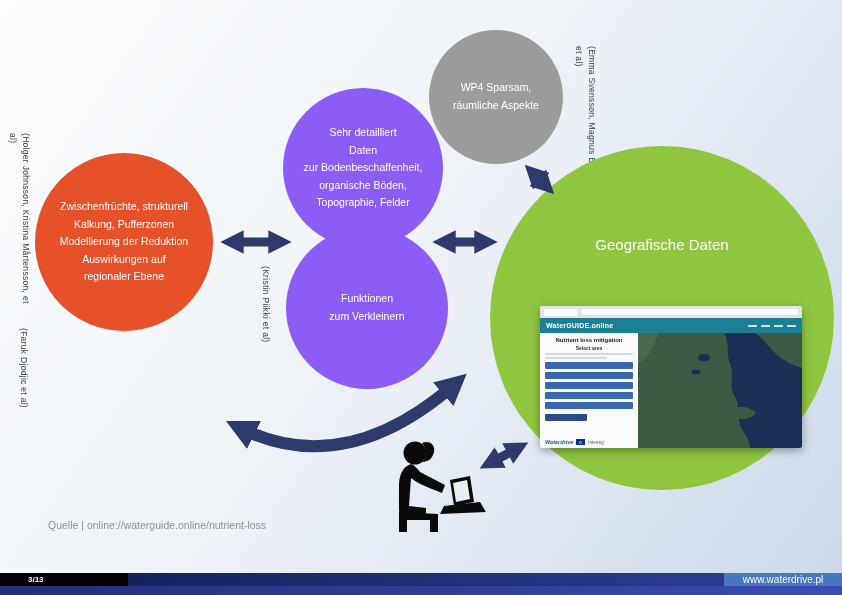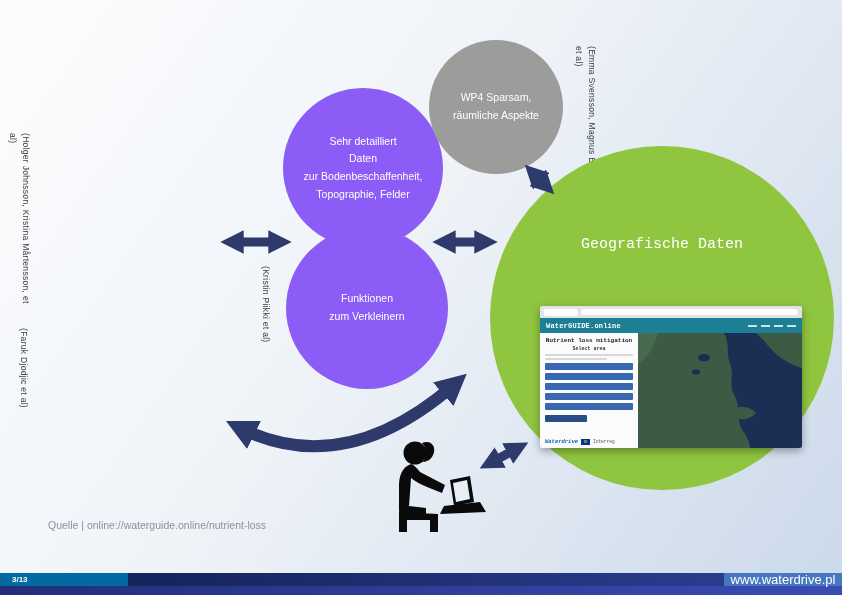--- a/index.html
+++ b/index.html
@@ -52,63 +52,73 @@
   .b-map svg { position:absolute; inset:0; width:100%; height:100%; }
 
   .arrows { position:absolute; inset:0; width:842px; height:595px; overflow:visible; pointer-events:none; }
 
   .person { position:absolute; left:386px; top:436px; }
 
   .source { position:absolute; left:48px; top:519px; font-size:10.5px; color:#8b919b; }
 
   .footer { position:absolute; left:0; right:0; bottom:0; }
   .f-top { display:flex; height:13px; }
-  .f-page { width:128px; background:#0369a1; color:#fff; font-size:8px; font-weight:bold;
-            display:flex; align-items:center; padding-left:12px; }
+  .f-page { width:128px; background:#000000; color:#fff; font-size:8px; font-weight:bold;
+            display:flex; align-items:center; padding-left:28px; }
   .f-grad { flex:1; background:linear-gradient(90deg,#16225a,#2b3c8f); }
-  .f-site { width:118px; background:#4677bf; color:#fff; font-size:13px;
+  .f-site { width:118px; background:#4677bf; color:#fff; font-size:10px;
             display:flex; align-items:center; justify-content:center; }
   .f-bottom { height:9px; background:linear-gradient(90deg,#222e7a,#3a4cb4); }
 </style>
 </head>
 <body>
 
 <div class="stage">
 
   <div class="vtext" style="left:2px; top:133px; height:172px; width:30px;">(Holger Johnsson, Kristina Mårtensson, et al)</div>
   <div class="vtext" style="left:14px; top:328px; height:124px; width:16px;">(Faruk Djodjic et al)</div>
   <div class="vtext" style="left:256px; top:266px; height:112px; width:16px;">(Kristin Piikki et al)</div>
   <div class="vtext" style="left:568px; top:46px; height:142px; width:30px;">(Emma Svensson, Magnus Bång et al)</div>
 
+  <div class="circle orange" style="left:35px; top:153px; width:178px; height:178px;">
+    <div>
+        <div class="tl">Zwischenfrüchte, strukturell</div>
+        <div class="tl">Kalkung, Pufferzonen</div>
+        <div class="tl">Modellierung der Reduktion</div>
+        <div class="tl">Auswirkungen auf</div>
+        <div class="tl">regionaler Ebene</div>
+      </div>
+  </div>
 
 
   <div class="circle blue" style="left:283px; top:88px; width:160px; height:160px;">
     <div>
         <div class="tl">Sehr detailliert</div>
         <div class="tl">Daten</div>
         <div class="tl">zur Bodenbeschaffenheit,</div>
+        <div class="tl">organische Böden,</div>
         <div class="tl">Topographie, Felder</div>
       </div>
   </div>
 
   <div class="circle blue" style="left:286px; top:227px; width:162px; height:162px;">
     <div>
         <div class="tl">Funktionen</div>
         <div class="tl">zum Verkleinern</div>
       </div>
   </div>
 
-  <div class="circle gray" style="left:429px; top:40px; width:134px; height:134px;">
+  <div class="circle gray" style="left:429px; top:30px; width:134px; height:134px;">
     <div>
         <div class="tl">WP4 Sparsam,</div>
         <div class="tl">räumliche Aspekte</div>
       </div>
   </div>
 
-  <div class="circle green" style="left:490px; top:146px; width:344px; height:344px;font-family:Liberation Mono, monospace;">
+  <div class="circle green" style="left:490px; top:146px; width:344px; height:344px;">
     <div class="gis-title">
         <div class="tl">Geografische Daten</div>
       </div>
 
     <div class="browser">
       <div class="b-chrome">
         <span class="b-tab"></span>
         <span class="b-urlbar"></span>
       </div>
       <div class="b-header">

